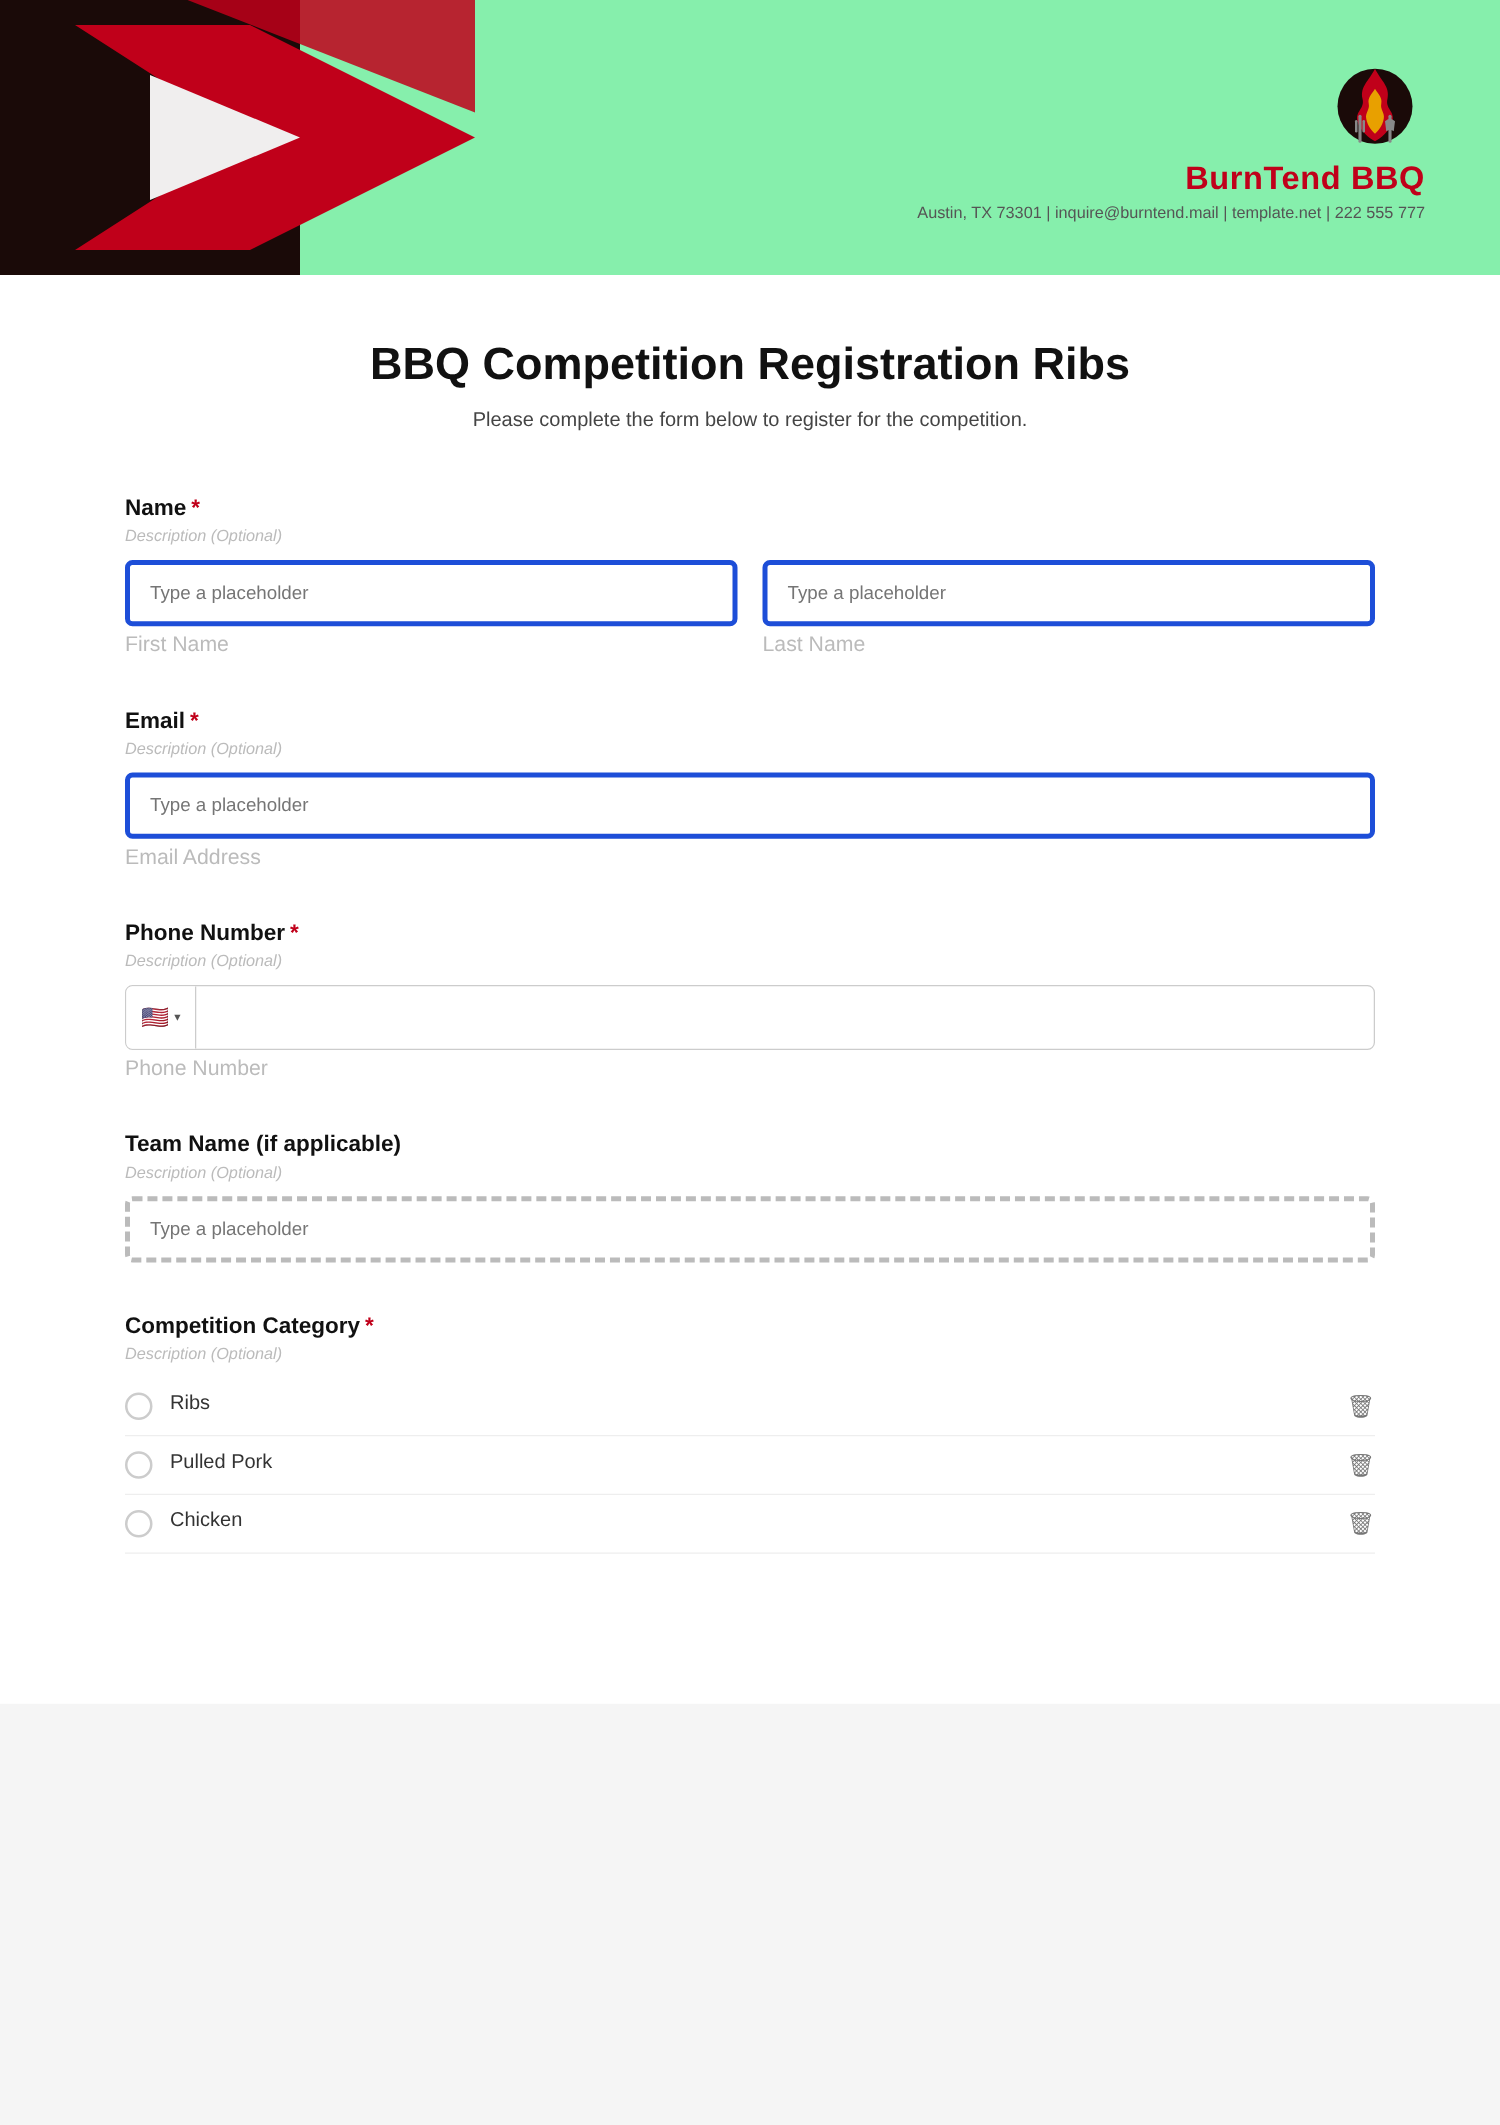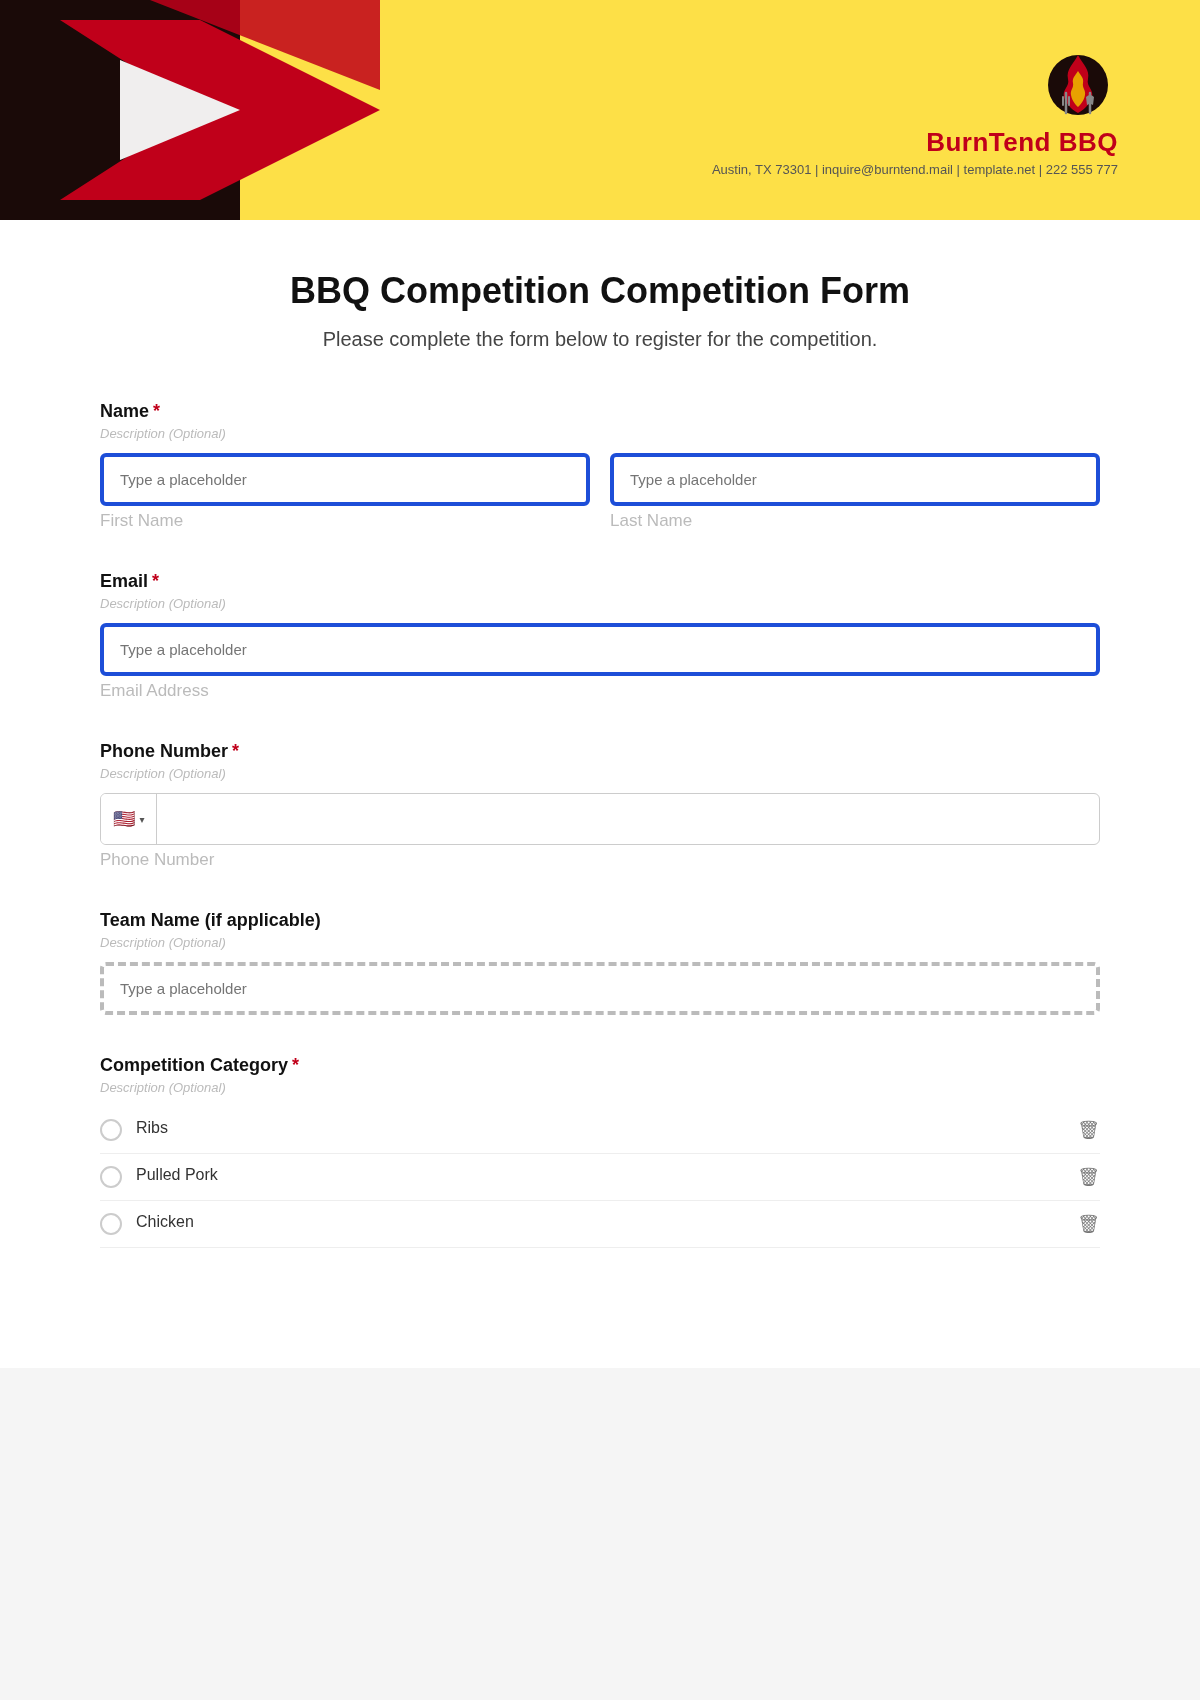--- a/index.html
+++ b/index.html
@@ -6,27 +6,27 @@
     body {
       font-family: 'Arial', sans-serif;
       background: #f5f5f5;
       width: 1200px;
       min-height: 1700px;
     }
 
     
     .header {
       position: relative;
-      background: #fde047;
+      background: #86efac;
       height: 220px;
       overflow: hidden;
       display: flex;
       align-items: center;
       justify-content: flex-end;
-      padding-right: 82px;
+      padding-right: 60px;
     }
 
     .header-k-shape {
       position: absolute;
       left: 0;
       top: 0;
       width: 380px;
       height: 220px;
     }
 
@@ -72,21 +72,21 @@
     .form-title {
       text-align: center;
       font-size: 36px;
       font-weight: 900;
       color: #111;
       margin-bottom: 16px;
     }
 
     .form-subtitle {
       text-align: center;
-      font-size: 20px;
+      font-size: 16px;
       color: #444;
       margin-bottom: 50px;
     }
 
     
     .form-section {
       margin-bottom: 40px;
     }
 
     .field-label {
@@ -255,21 +255,21 @@
         <path d="M48 54 Q52 50 56 54 L55 62 Q52 60 49 62Z" fill="#888"></path>
       </svg>
       <span class="brand-name">BurnTend BBQ</span>
       <span class="brand-info">Austin, TX 73301 | inquire@burntend.mail | template.net | 222 555 777</span>
     </div>
   </div>
 </header>
 
 <main class="main-content">
 
-  <h1 class="form-title">BBQ Competition Competition Form</h1>
+  <h1 class="form-title">BBQ Competition Registration Ribs</h1>
   <p class="form-subtitle">Please complete the form below to register for the competition.</p>
 
   <div class="form-section">
     <div class="field-label">
       <span>Name</span>
       <span class="required-star">*</span>
     </div>
     <div class="field-description">Description (Optional)</div>
     <div class="field-row">
       <div class="field-col">

